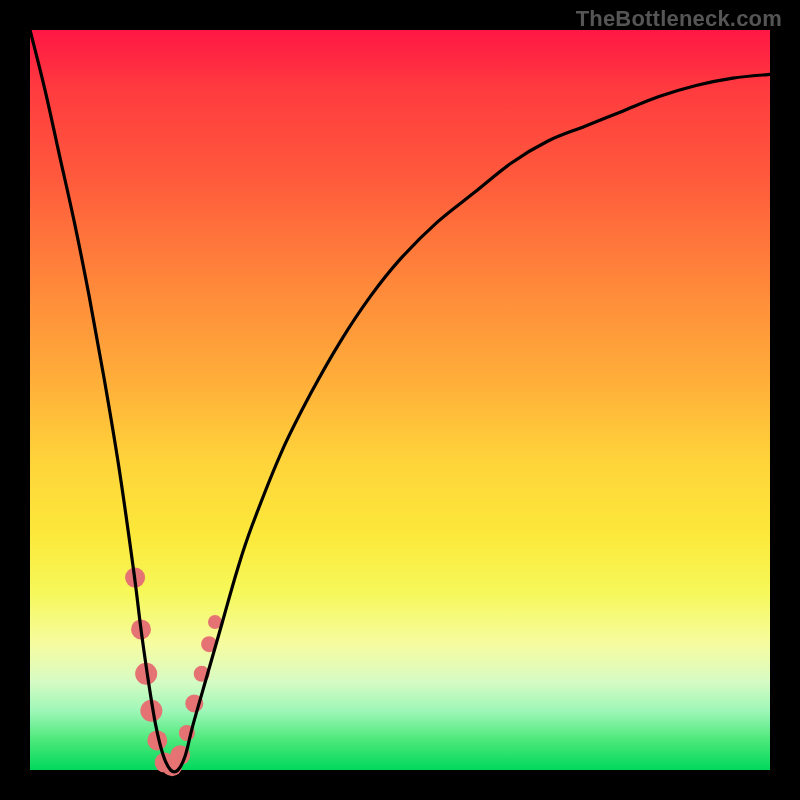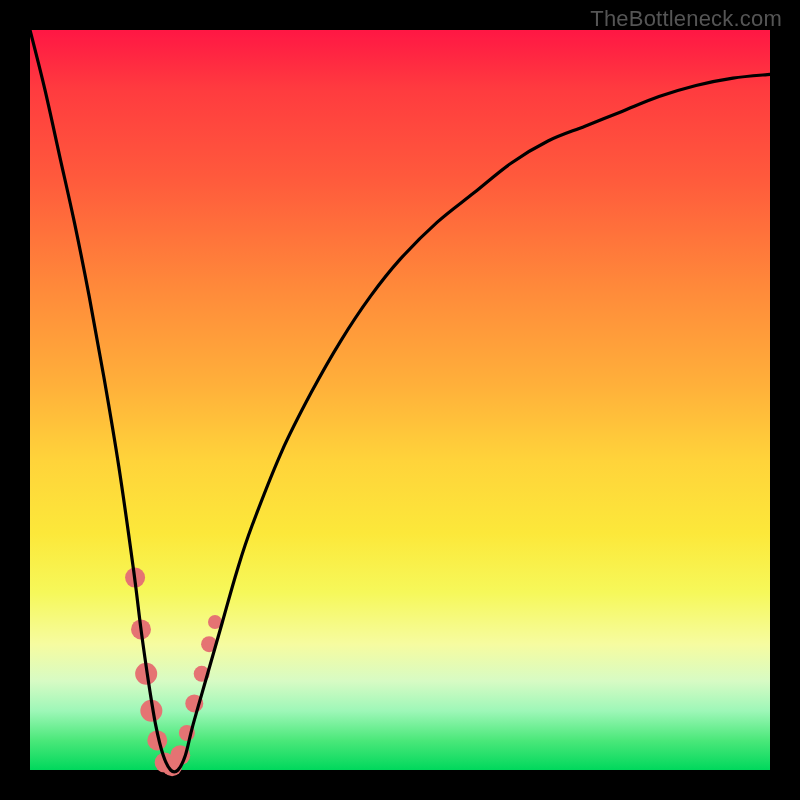--- a/index.html
+++ b/index.html
@@ -40,21 +40,21 @@
       #9ef7b8 92%,
       #4be87a 96%,
       #00d85c 100%
     );
   }
   .watermark {
     position: absolute;
     top: 6px;
     right: 18px;
     font-size: 22px;
-    font-weight: 400;
+    font-weight: 700;
     color: #555;
     letter-spacing: 0.2px;
     font-family: Arial, sans-serif;
   }
   svg.curve-layer {
     position: absolute;
     left: 0;
     top: 0;
     width: 740px;
     height: 740px;

